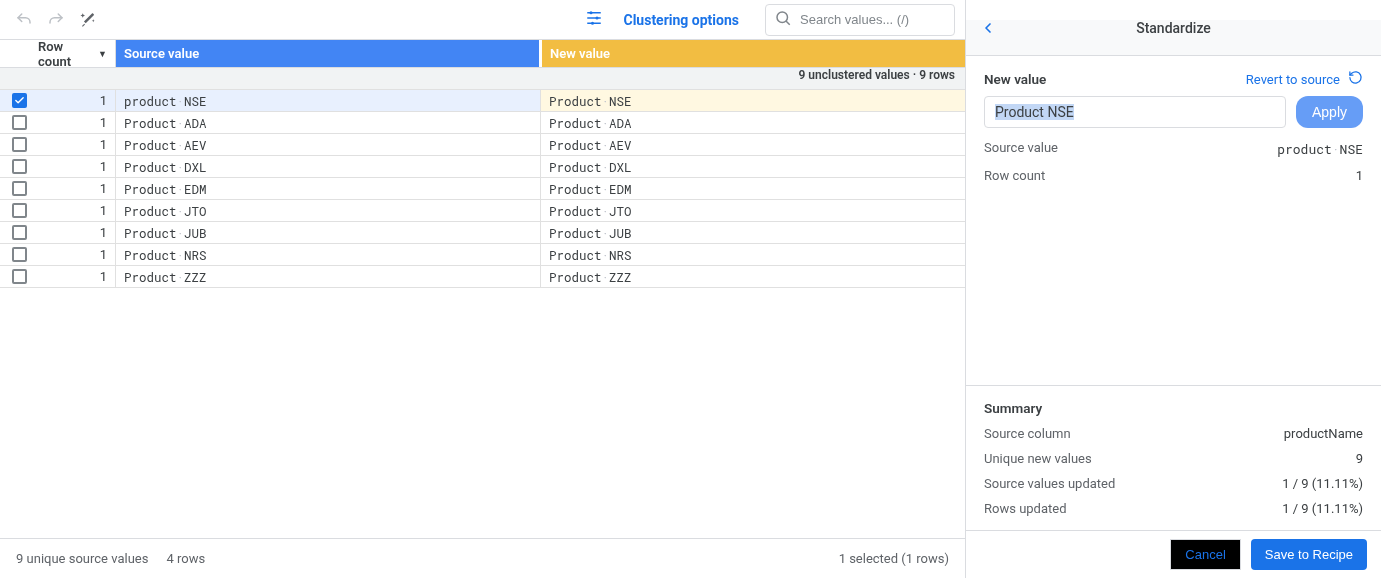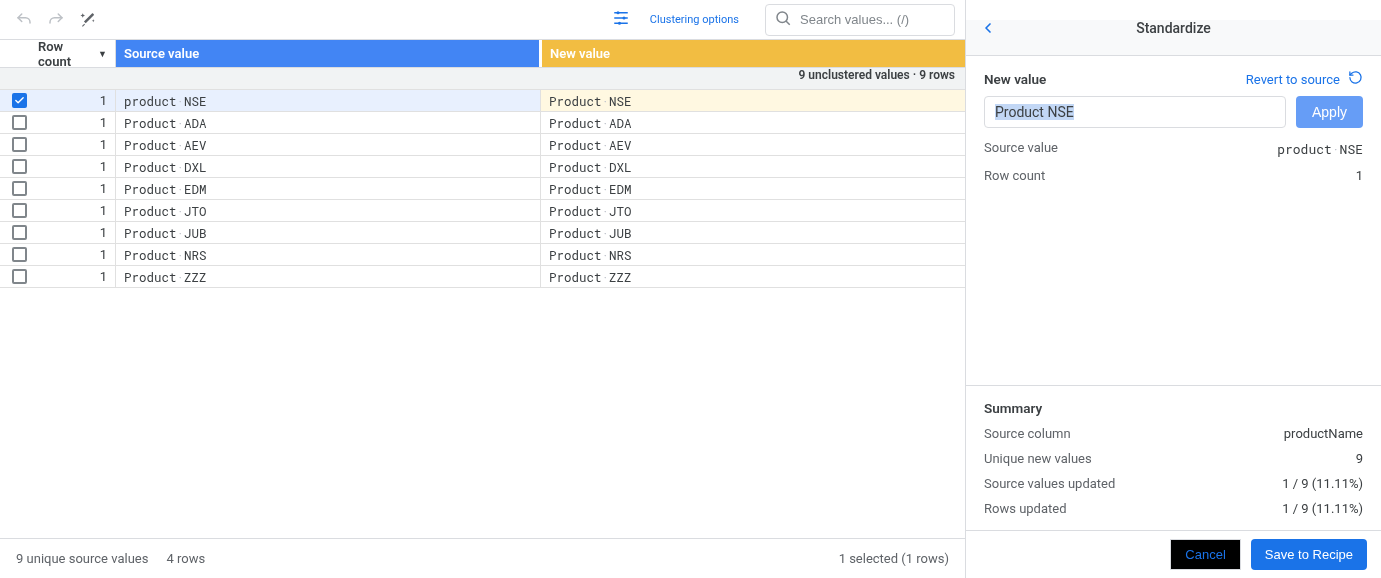--- a/index.html
+++ b/index.html
@@ -50,22 +50,22 @@
     display:flex; align-items:center; justify-content:center;
     color: var(--gray-500);
     border-radius:4px;
   }
   .tool-btn.disabled { color:#bdc1c6; }
   .tool-btn svg { width:18px; height:18px; }
   .toolbar-spacer { flex:1; }
   .clustering {
     display:flex; align-items:center; gap:20px;
     color: var(--blue);
-    font-weight:400;
-    font-size:11px;
+    font-weight:700;
+    font-size:14px;
     padding:0 8px;
     height:30px;
     cursor:pointer;
   }
   .clustering svg { width:18px; height:18px; }
   .search-wrap {
     display:flex; align-items:center;
     border:1px solid var(--gray-300);
     border-radius:4px;
     height:32px;
@@ -261,21 +261,21 @@
     color: var(--gray-700);
     outline:none;
   }
   .nv-input .sel {
     background:#c2d7f5;
   }
   .btn-apply {
     background: var(--blue-light);
     color:#fff;
     border:none;
-    border-radius:4px;
+    border-radius:12px;
     padding:0 16px;
     font-size:14px;
     font-weight:500;
     cursor:pointer;
   }
   .kv {
     display:flex; justify-content:space-between;
     font-size:13px;
     color: var(--gray-500);
     margin-bottom:10px;

